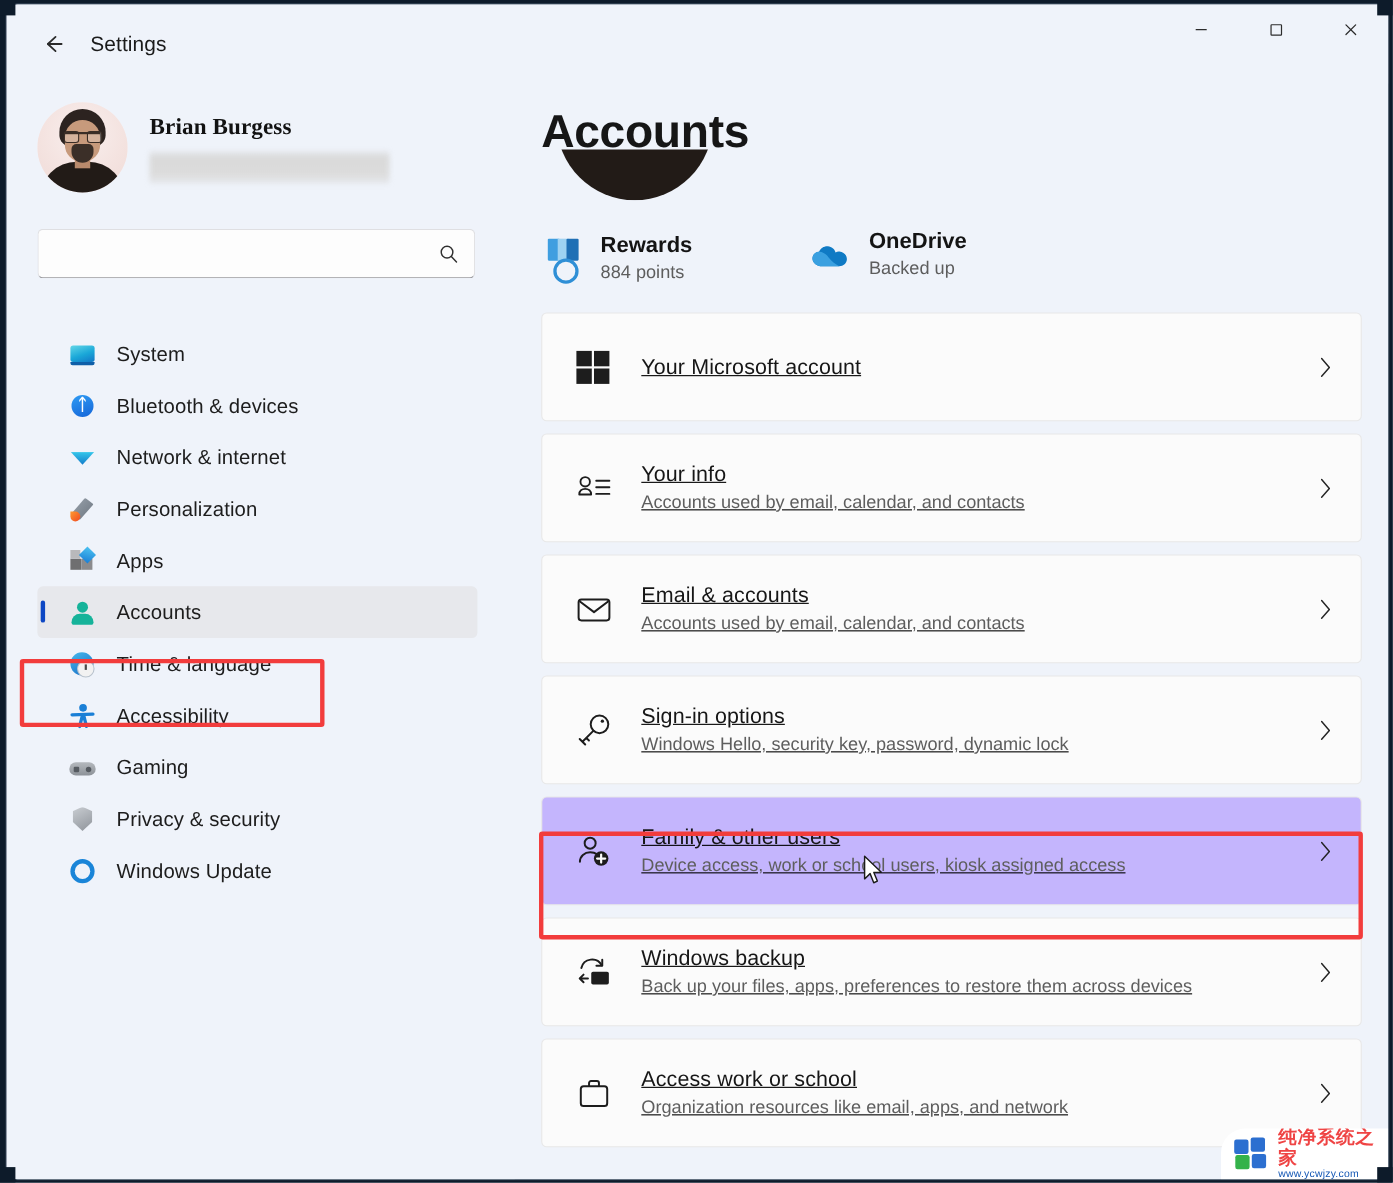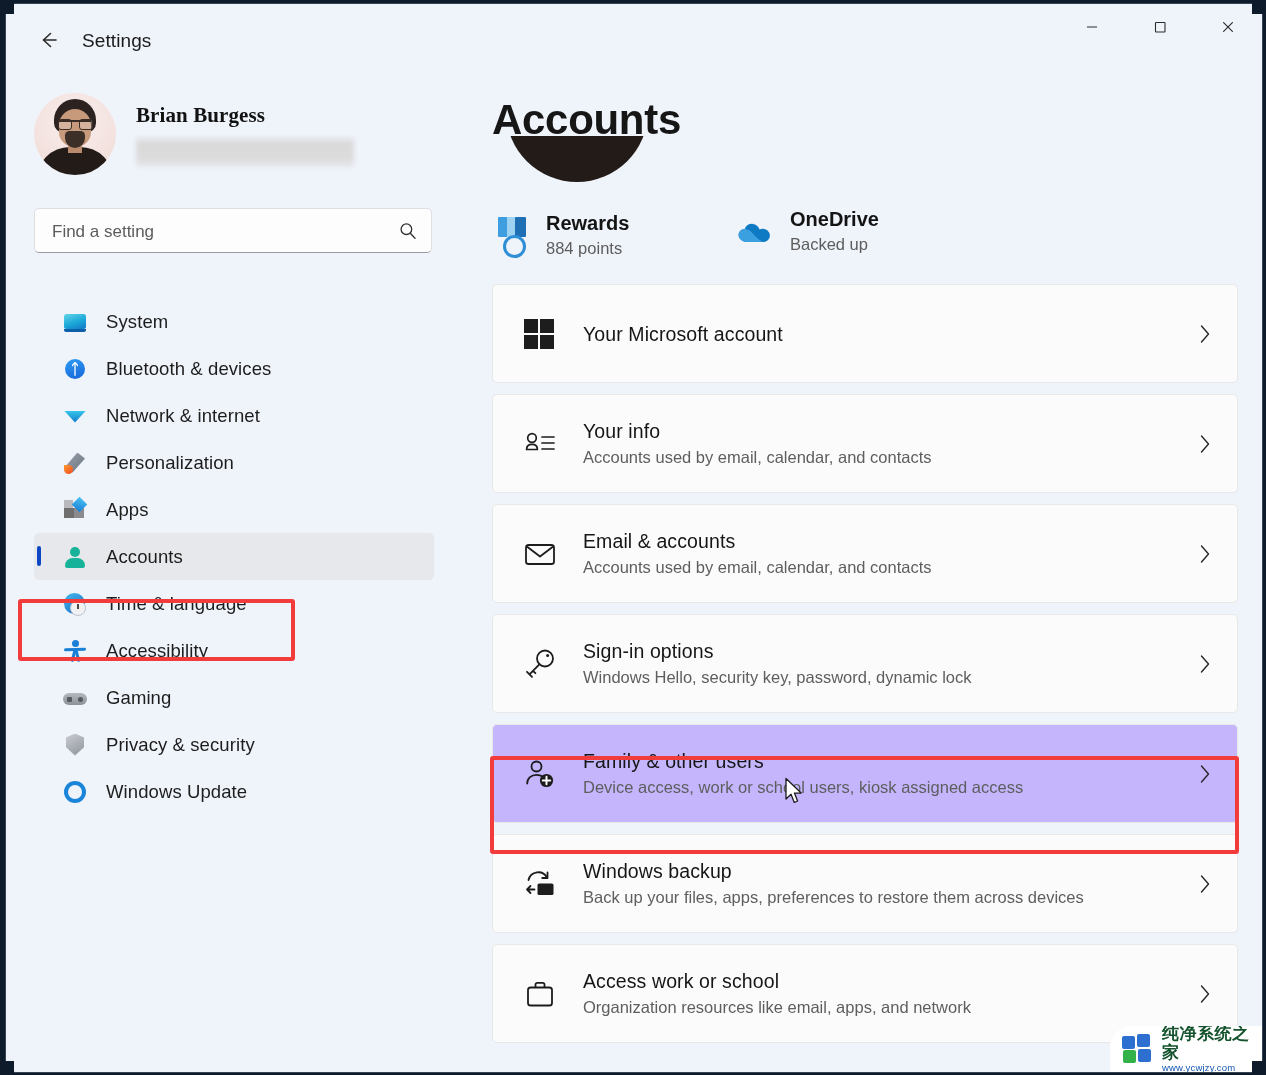--- a/index.html
+++ b/index.html
@@ -369,21 +369,21 @@
     align-items: center;
     box-sizing: border-box;
     cursor: default;
   }
   .card.active { background: #c4b5fd; }
   .card-icon {
     width: 34px; height: 34px;
     margin-left: 30px; margin-right: 26px;
     position: relative; flex: none;
   }
-  .card-text { flex: 1; }
+  .card-text { flex: 1; text-decoration: underline; }
   .card-title { font-size: 19.5px; color: #161616; line-height: 28px; letter-spacing: .1px; }
   .card-sub { font-size: 16.5px; color: #5e5e5e; line-height: 25px; }
   .card-chev {
     width: 40px; margin-right: 12px;
     display: flex; align-items: center; justify-content: center;
     flex: none;
   }
 
   
   .ci-ms .q { position:absolute; width:14px; height:14px; background:#1d1d1d; }
@@ -423,21 +423,21 @@
     z-index: 9;
     overflow: hidden;
   }
   #wm-logo { position: relative; width: 34px; height: 30px; margin-left: 12px; flex:none; }
   #wm-logo i { position:absolute; display:block; border-radius:2px; }
   #wm-logo .a { left:0;  top:2px;  width:13px; height:13px; background:#2c6fd0; }
   #wm-logo .b { left:15px; top:0;  width:13px; height:13px; background:#2c6fd0; }
   #wm-logo .c { left:1px; top:16px; width:13px; height:13px; background:#34b24a; }
   #wm-logo .d { left:16px; top:15px; width:13px; height:13px; background:#2c6fd0; }
   #wm-text { display:flex; flex-direction:column; margin-left:6px; }
-  #wm-title { font-size: 17px; font-weight: bold; color:#14532d; line-height:19px; letter-spacing:.5px; }
+  #wm-title { font-size: 17px; font-weight: bold; color:#ef4444; line-height:19px; letter-spacing:.5px; }
   #wm-url { font-size: 9.5px; color:#1457b4; line-height:12px; letter-spacing:.2px; }
 
   
   .corner-shadow {
     position:absolute; width:14px; height:14px; background:#0d1b2a; z-index: 20;
   }
 </style>
 </head>
 <body>
 
@@ -481,21 +481,20 @@
         <div class="beard"></div>
         <div class="glass-l"></div>
         <div class="glass-r"></div>
         <div class="glasses"></div>
       </div>
       <div id="account-name">Brian Burgess</div>
       <div id="account-email-redacted"></div>
     </div>
 
     <div id="search-box">
-      <input id="search-input" type="text" placeholder="Find a setting" style="">
       <svg id="search-icon" viewBox="0 0 20 20">
         <circle cx="8.4" cy="8.2" r="5.3" fill="none" stroke="#303030" stroke-width="1.3"></circle>
         <path d="M12.3 12.2 L17 17.2" stroke="#303030" stroke-width="1.3" stroke-linecap="round"></path>
       </svg>
     </div>
 
     <div id="navlist">
 
       <div class="nav-item">
 

